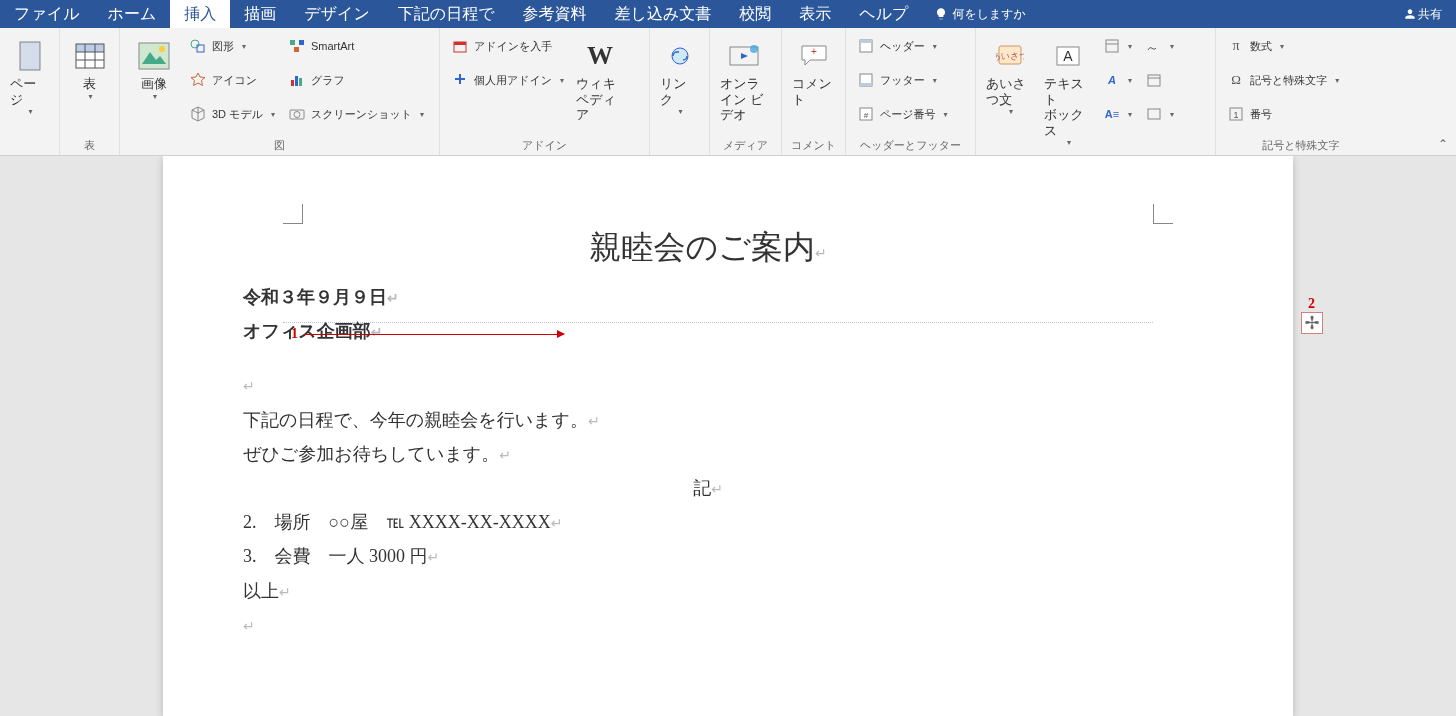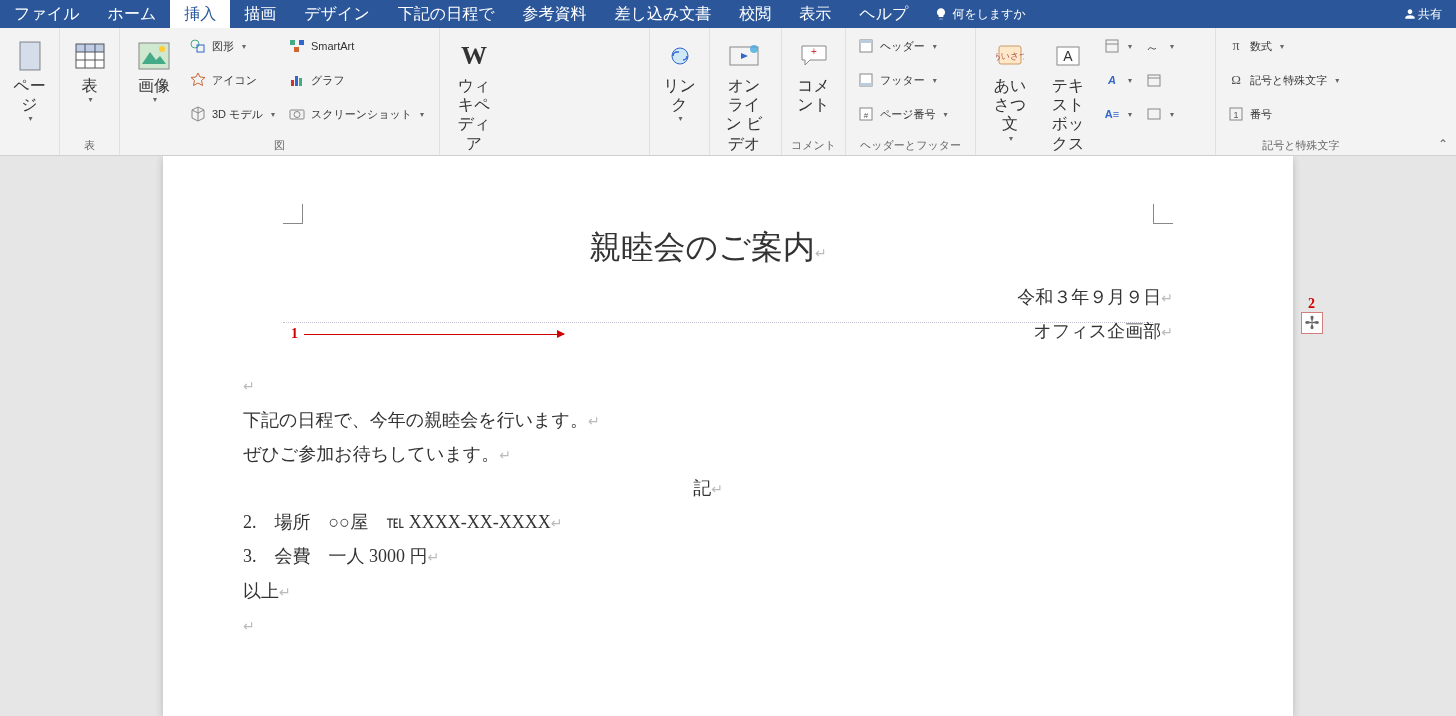--- a/index.html
+++ b/index.html
@@ -9,34 +9,34 @@
   .menubar .tab.active { background: #fff; color: #2b579a; }
   .menubar .spacer { flex: 1; }
   .menubar .tellme { display: flex; align-items: center; gap: 4px; padding: 0 12px; }
   .menubar .share { display: flex; align-items: center; gap: 1px; padding: 0 14px; justify-content: center; }
   .ribbon { background: #f3f3f3; border-bottom: 1px solid #d0d0d0; height: 128px; display: flex; position: relative; }
   .group { border-right: 1px solid #e0e0e0; padding: 4px 8px 2px 8px; display: flex; flex-direction: column; justify-content: space-between; }
   .group-body { display: flex; gap: 6px; align-items: flex-start; flex: 1; padding-top: 4px; }
   .group-label { text-align: center; font-size: 11px; color: #666; padding: 2px 0 0 0; }
   .bigbtn { display: flex; flex-direction: column; align-items: center; width: 52px; padding: 4px 2px; cursor: pointer; border-radius: 2px; }
   .bigbtn .ic { width: 32px; height: 32px; display: flex; align-items: center; justify-content: center; margin-bottom: 4px; }
-  .bigbtn .lbl { font-size: 16px; text-align: center; line-height: 1.2; color: #333; }
+  .bigbtn .lbl { font-size: 13px; line-height: 1.2; color: #333; }
   .smallcol { display: flex; flex-direction: column; gap: 14px; }
   .smallbtn { display: flex; align-items: center; gap: 6px; padding: 2px 4px; cursor: pointer; font-size: 11px; color: #333; border-radius: 2px; white-space: nowrap; }
   .smallbtn .sic { width: 16px; height: 16px; display: inline-flex; align-items: center; justify-content: center; }
   .caret::after { content: "▾"; font-size: 8px; color: #666; margin-left: 2px; }
   .collapse-caret { position: absolute; right: 8px; bottom: 4px; font-size: 12px; color: #666; cursor: pointer; }
   .workspace { background: #e6e6e6; height: calc(716px - 28px - 128px); display: flex; justify-content: center; overflow: hidden; }
   .page { background: #fff; width: 1130px; margin-top: 0; box-shadow: 0 2px 8px rgba(0,0,0,.2); padding: 60px 120px 40px 80px; position: relative; font-family: "Yu Mincho","MS Mincho",serif; color: #333; }
   .crop-mark { position: absolute; width: 20px; height: 20px; border-color: #888; }
   .crop-tl { top: 48px; left: 120px; border-right: 1px solid #888; border-bottom: 1px solid #888; }
   .crop-tr { top: 48px; right: 120px; border-left: 1px solid #888; border-bottom: 1px solid #888; }
   .doc-title { font-size: 32px; text-align: center; margin: 10px 0 10px 0; font-weight: normal; }
   .ret { color: #bbb; font-size: 14px; }
-  .date-block { text-align: right; font-size: 18px; line-height: 1.9; }
+  .date-block { text-align: left; font-size: 18px; line-height: 1.9; font-weight: bold; }
   .body-text { font-size: 18px; line-height: 1.9; margin-top: 20px; }
   .body-text .center { text-align: center; }
   .body-text .right { }
   .ol { list-style: none; }
   .ol li { padding-left: 0; }
   .annot1 { position: absolute; top: 170px; left: 128px; color: #d00000; font-weight: bold; font-size: 14px; display: flex; align-items: center; }
   .annot1 .arrow { width: 260px; height: 1px; background: #d00000; margin-left: 6px; position: relative; }
   .annot1 .arrow::after { content: ""; position: absolute; right: -1px; top: -4px; border-left: 8px solid #d00000; border-top: 4px solid transparent; border-bottom: 4px solid transparent; }
   .annot2 { position: absolute; top: 140px; right: -22px; color: #d00000; font-weight: bold; font-size: 14px; }
   .plusbox { position: absolute; top: 156px; right: -30px; width: 22px; height: 22px; border: 1px solid #d08080; display: flex; align-items: center; justify-content: center; font-size: 18px; color: #666; background: #fff; cursor: move; }
@@ -182,20 +182,39 @@
             </span>
           <span>スクリーンショット</span>
         </div>
       </div>
     </div>
     <div class="group-label">図</div>
   </div>
 
   <div class="group" style="width:210px">
     <div class="group-body">
+      <div class="smallcol" style="justify-content:center;gap:14px">
+        <div class="smallbtn">
+          <span class="sic">
+              <svg width="16" height="16" viewBox="0 0 16 16">
+                <rect x="2" y="4" width="12" height="10" fill="none" stroke="#c33"></rect>
+                <rect x="2" y="4" width="12" height="3" fill="#c33"></rect>
+              </svg>
+            </span>
+          <span>アドインを入手</span>
+        </div>
+        <div class="smallbtn caret">
+          <span class="sic">
+              <svg width="16" height="16" viewBox="0 0 16 16">
+                <path d="M3 6h4V2h2v4h4v2h-4v4H7V8H3z" fill="#36c"></path>
+              </svg>
+            </span>
+          <span>個人用アドイン</span>
+        </div>
+      </div>
       <div class="bigbtn">
         <span class="ic" style="font-size:26px;font-family:serif;font-weight:bold;color:#333">W</span>
         <span class="lbl">ウィキペディア</span>
       </div>
     </div>
     <div class="group-label">アドイン</div>
   </div>
 
   <div class="group" style="width:60px">
     <div class="group-body">

